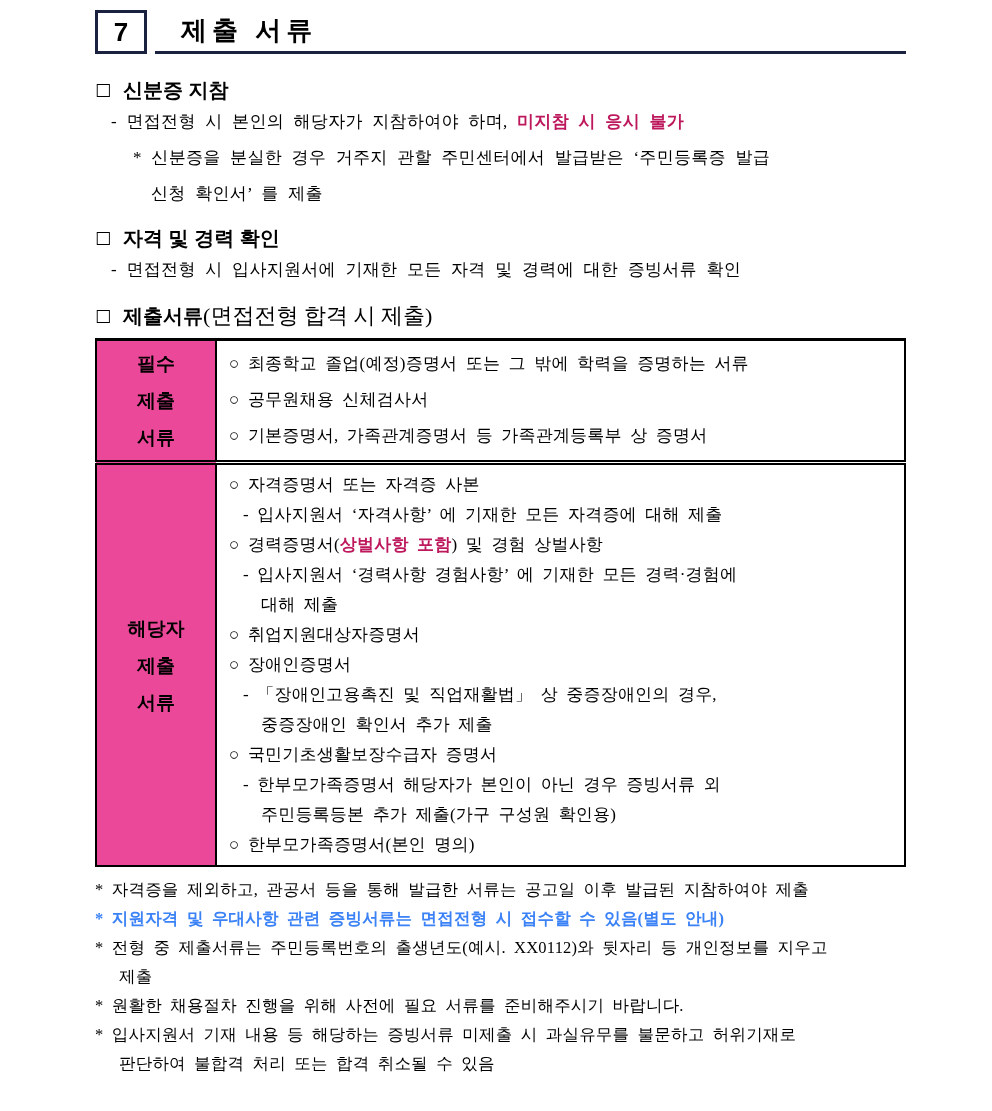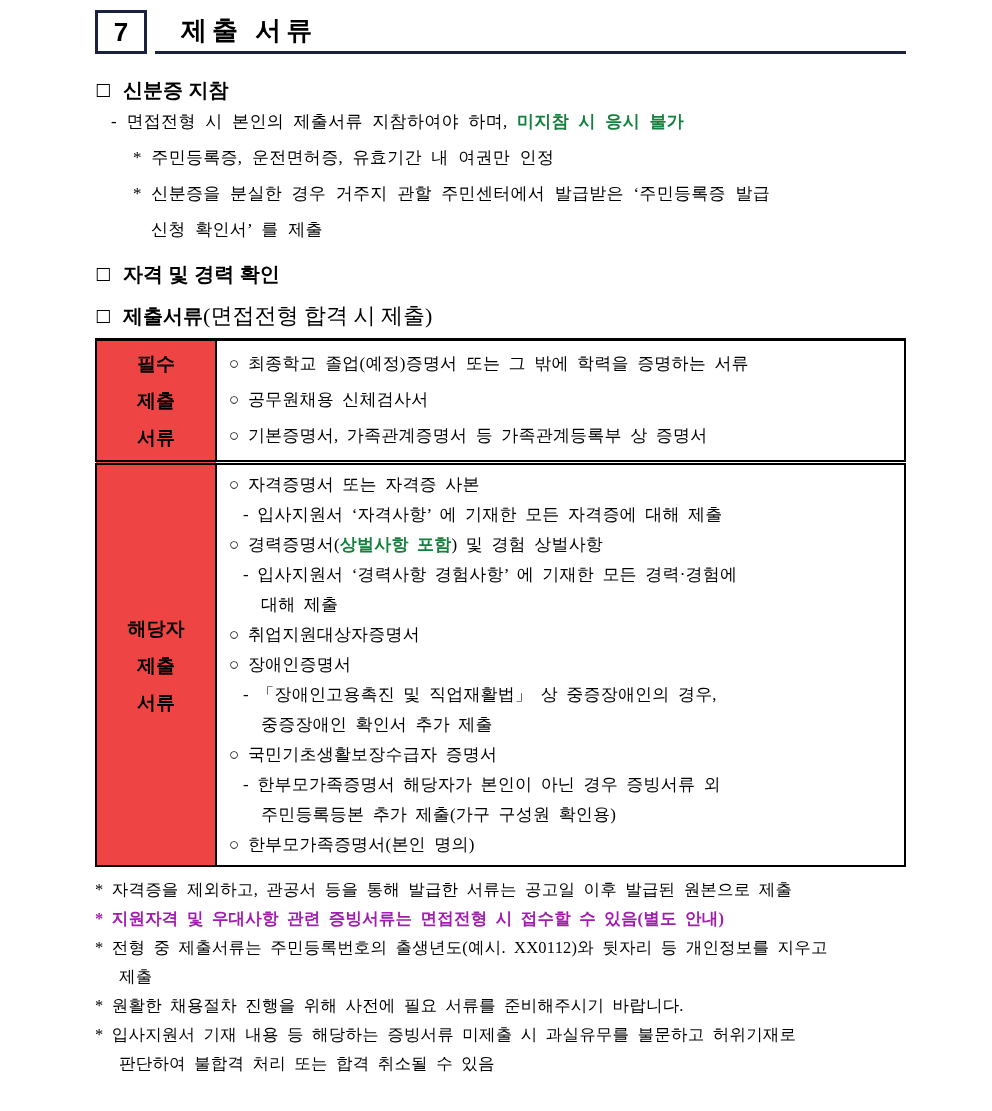--- a/index.html
+++ b/index.html
@@ -21,70 +21,70 @@
   .mt1{margin-top:22px;}
   .mt2{margin-top:12px;}
   .mt3{margin-top:14px;}
   .sec-h-normal{font-family:"Liberation Serif","DejaVu Serif",serif;font-weight:normal;font-size:22px;}
 
   
   .bl{font-size:17px;line-height:36px;word-spacing:5px;letter-spacing:0.3px;}
   .ind1{padding-left:16px;}
   .ind2{padding-left:38px;}
   .ind3{padding-left:56px;}
-  .red{color:#15803d;font-weight:bold;}
+  .red{color:#be185d;font-weight:bold;}
 
   
   table.docs{width:100%;border-collapse:collapse;margin-top:8px;
              border:2px solid #000;border-top-width:3px;border-bottom-width:2px;}
-  table.docs th{width:118px;background:#ef4444;border-right:2px solid #000;
+  table.docs th{width:118px;background:#ec4899;border-right:2px solid #000;
                 font-family:"Liberation Sans","DejaVu Sans",sans-serif;font-weight:bold;font-size:19px;
                 text-align:center;vertical-align:middle;padding:4px 0;}
   table.docs th div{line-height:37px;}
   table.docs td{padding:5px 8px 5px 12px;vertical-align:top;}
   tr.row2 th,tr.row2 td{border-top:5px double #000;}
   .tl{font-size:17px;word-spacing:4px;letter-spacing:0.2px;}
   tr.row1 .tl{line-height:36px;}
   tr.row2 .tl{line-height:30px;}
   .t1{padding-left:14px;}
   .t2{padding-left:32px;}
 
   
   .fns{margin-top:8px;}
   .fn{font-size:16.5px;line-height:29px;word-spacing:4px;letter-spacing:0.2px;}
   .fn-cont{padding-left:24px;}
-  .fn-blue{color:#a21caf;font-weight:bold;}
+  .fn-blue{color:#3b82f6;font-weight:bold;}
 </style>
 </head>
 <body>
 
 <div class="page">
 
   <div class="hdr">
     <div class="num-box">
       <span>7</span>
     </div>
     <div class="hdr-right">
       <span class="hdr-title">제출 서류</span>
     </div>
   </div>
 
   <div class="sec-h mt1">
     <span class="sq">□</span>
     <span>신분증 지참</span>
   </div>
-  <div class="bl ind1"><span>- 면접전형 시 본인의 제출서류 지참하여야 하며, </span><span class="red">미지참 시 응시 불가</span></div>
-  <div class="bl ind2">* 주민등록증, 운전면허증, 유효기간 내 여권만 인정</div>
+  <div class="bl ind1"><span>- 면접전형 시 본인의 해당자가 지참하여야 하며, </span><span class="red">미지참 시 응시 불가</span></div>
   <div class="bl ind2">* 신분증을 분실한 경우 거주지 관할 주민센터에서 발급받은 ‘주민등록증 발급</div>
   <div class="bl ind3">신청 확인서’ 를 제출</div>
 
   <div class="sec-h mt2">
     <span class="sq">□</span>
     <span>자격 및 경력 확인</span>
   </div>
+  <div class="bl ind1">- 면접전형 시 입사지원서에 기재한 모든 자격 및 경력에 대한 증빙서류 확인</div>
 
   <div class="sec-h mt3">
     <span class="sq">□</span>
     <span><span>제출서류</span><span class="sec-h-normal">(면접전형 합격 시 제출)</span></span>
   </div>
 
   <table class="docs">
     <tbody>
         <tr class="row1">
       <th>
@@ -117,21 +117,21 @@
         <div class="tl">○ 국민기초생활보장수급자 증명서</div>
         <div class="tl t1">- 한부모가족증명서 해당자가 본인이 아닌 경우 증빙서류 외</div>
         <div class="tl t2">주민등록등본 추가 제출(가구 구성원 확인용)</div>
         <div class="tl">○ 한부모가족증명서(본인 명의)</div>
       </td>
     </tr>
   </tbody>
     </table>
 
   <div class="fns">
-    <div class="fn">* 자격증을 제외하고, 관공서 등을 통해 발급한 서류는 공고일 이후 발급된 원본으로 제출</div>
+    <div class="fn">* 자격증을 제외하고, 관공서 등을 통해 발급한 서류는 공고일 이후 발급된 지참하여야 제출</div>
     <div class="fn fn-blue">* 지원자격 및 우대사항 관련 증빙서류는 면접전형 시 접수할 수 있음(별도 안내)</div>
     <div class="fn">* 전형 중 제출서류는 주민등록번호의 출생년도(예시. XX0112)와 뒷자리 등 개인정보를 지우고</div>
     <div class="fn fn-cont">제출</div>
     <div class="fn">* 원활한 채용절차 진행을 위해 사전에 필요 서류를 준비해주시기 바랍니다.</div>
     <div class="fn">* 입사지원서 기재 내용 등 해당하는 증빙서류 미제출 시 과실유무를 불문하고 허위기재로</div>
     <div class="fn fn-cont">판단하여 불합격 처리 또는 합격 취소될 수 있음</div>
   </div>
 
 </div>
 

